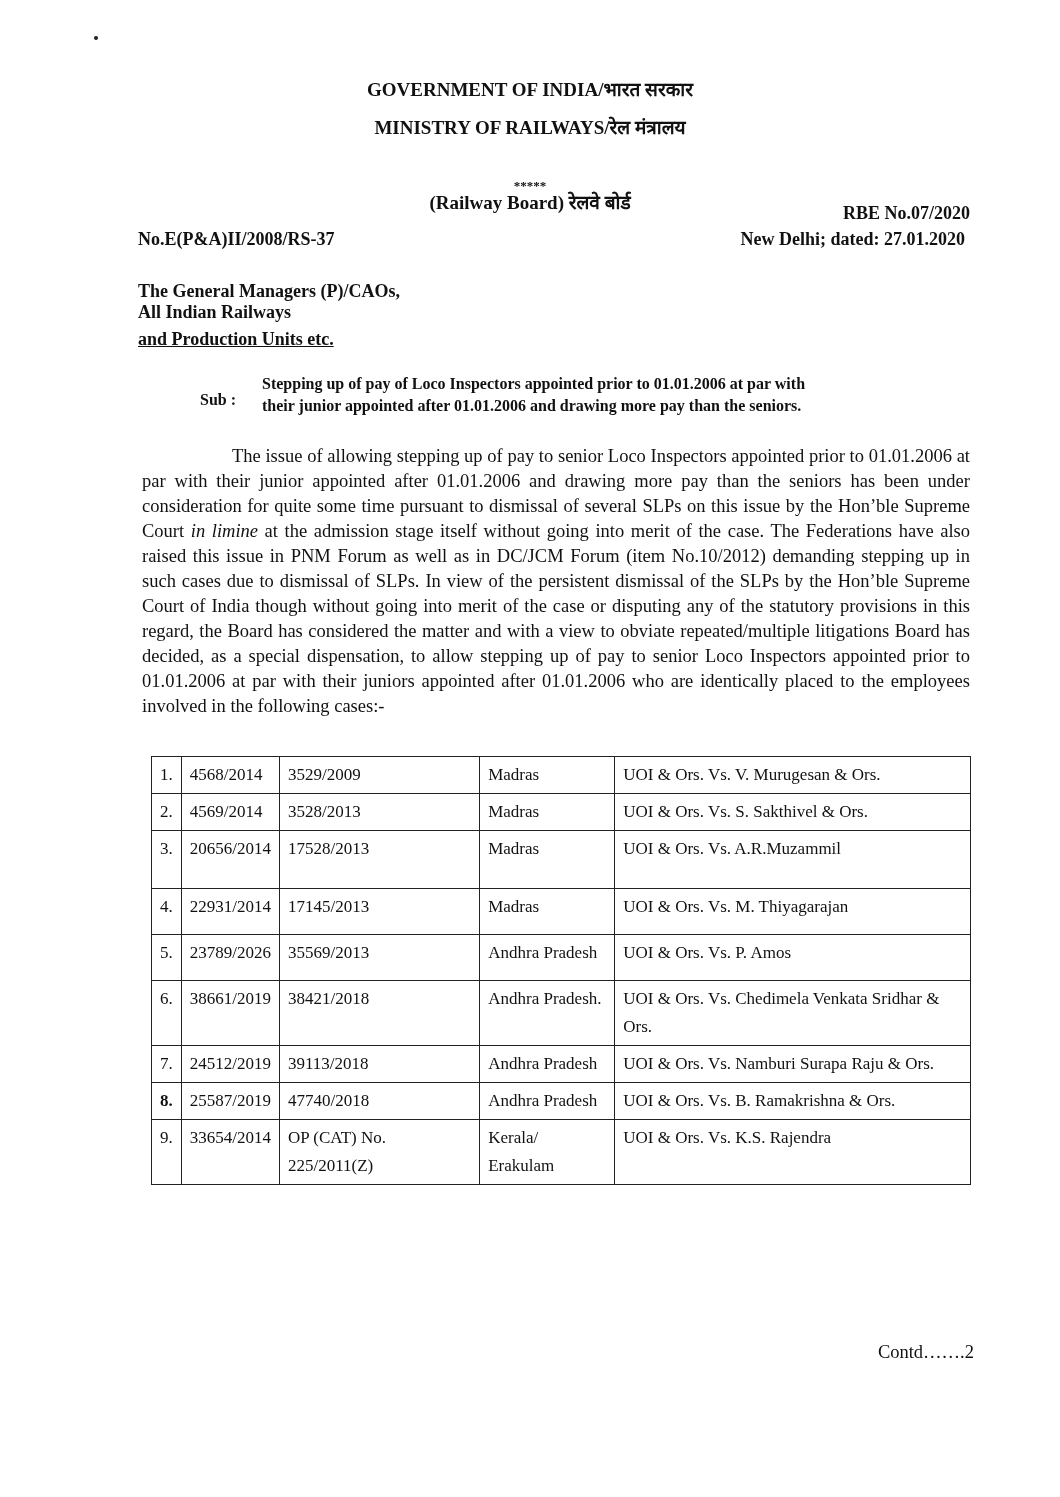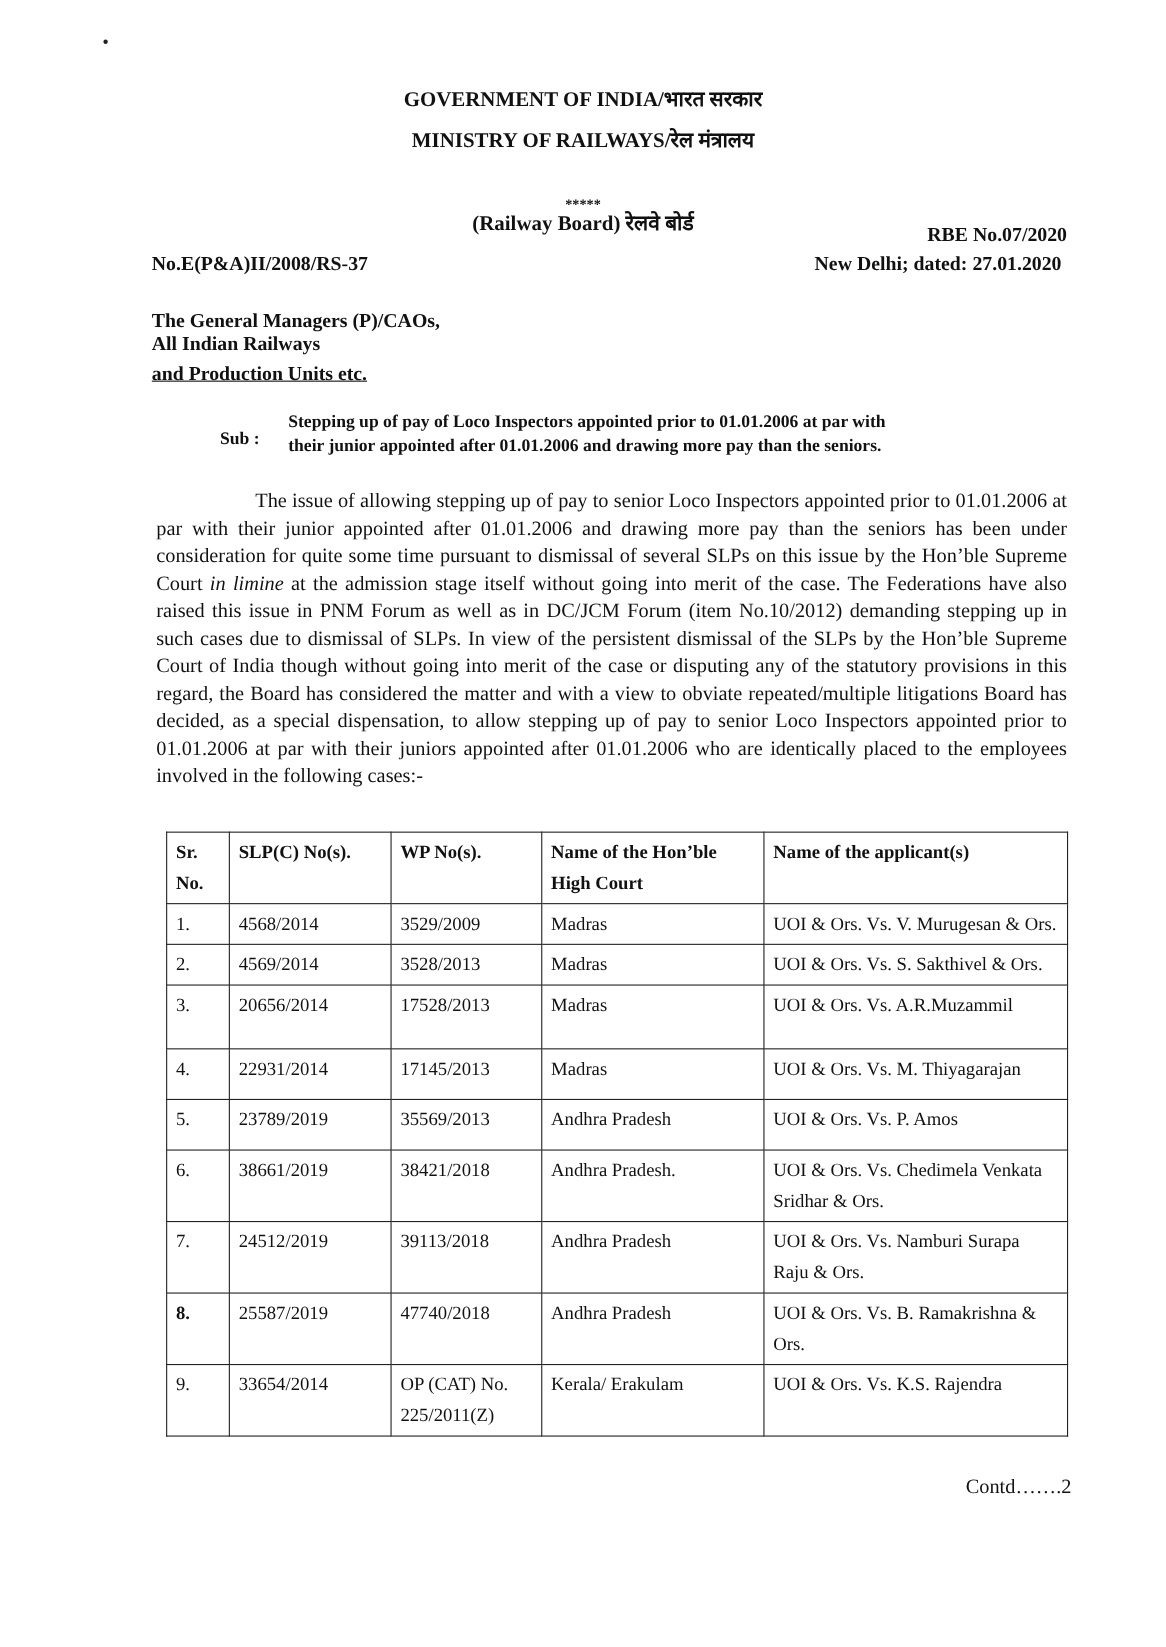--- a/index.html
+++ b/index.html
@@ -40,27 +40,20 @@
 <div class="abs bold" style="left:200px;top:375px;font-size:16px;margin-top:16px;">Sub :</div>
 <div class="abs bold" style="left:262px;top:375px;font-size:16px;">Stepping up of pay of Loco Inspectors appointed prior to 01.01.2006 at par with</div>
 <div class="abs bold" style="left:262px;top:397px;font-size:16px;">their junior appointed after 01.01.2006 and drawing more pay than the seniors.</div>
 
 <div class="abs para" style="top:444px;">
   <span class="indent"></span><span>The issue of allowing stepping up of pay to senior Loco Inspectors appointed prior to 01.01.2006 at par with their junior appointed after 01.01.2006 and drawing more pay than the seniors has been under consideration for quite some time pursuant to dismissal of several SLPs on this issue by the Hon’ble Supreme Court </span><i>in limine</i><span> at the admission stage itself without going into merit of the case.  The Federations have also raised this issue in PNM Forum as well as in DC/JCM Forum (item No.10/2012) demanding stepping up in such cases due to dismissal of SLPs. In view of the persistent dismissal of the SLPs by the Hon’ble Supreme Court of India though without going into merit of the case or disputing any of the statutory provisions in this regard, the Board has considered the matter and with a view to obviate repeated/multiple litigations Board has decided, as a special dispensation, to allow stepping up of pay  to senior Loco Inspectors appointed prior to 01.01.2006 at par with their juniors appointed after 01.01.2006 who are identically placed to the employees involved in the following cases:-</span>
 </div>
 
 <table class="cases">
   <tbody>
-      <tr>
-    <th class="c1">Sr. No.</th>
-    <th class="c2">SLP(C) No(s).</th>
-    <th class="c3">WP No(s).</th>
-    <th class="c4">Name of the Hon’ble High Court</th>
-    <th>Name of the applicant(s)</th>
-  </tr>
   <tr>
     <td>1.</td>
     <td>4568/2014</td>
     <td>3529/2009</td>
     <td>Madras</td>
     <td>UOI &amp; Ors. Vs. V. Murugesan &amp; Ors.</td>
   </tr>
   <tr>
     <td>2.</td>
     <td>4569/2014</td>
@@ -77,21 +70,21 @@
   </tr>
   <tr style="height:46px;">
     <td>4.</td>
     <td>22931/2014</td>
     <td>17145/2013</td>
     <td>Madras</td>
     <td>UOI &amp; Ors. Vs. M. Thiyagarajan</td>
   </tr>
   <tr style="height:46px;">
     <td>5.</td>
-    <td>23789/2019</td>
+    <td>23789/2026</td>
     <td>35569/2013</td>
     <td>Andhra Pradesh</td>
     <td>UOI &amp; Ors. Vs. P. Amos</td>
   </tr>
   <tr>
     <td>6.</td>
     <td>38661/2019</td>
     <td>38421/2018</td>
     <td>Andhra Pradesh.</td>
     <td>UOI &amp; Ors. Vs. Chedimela Venkata Sridhar &amp; Ors.</td>

